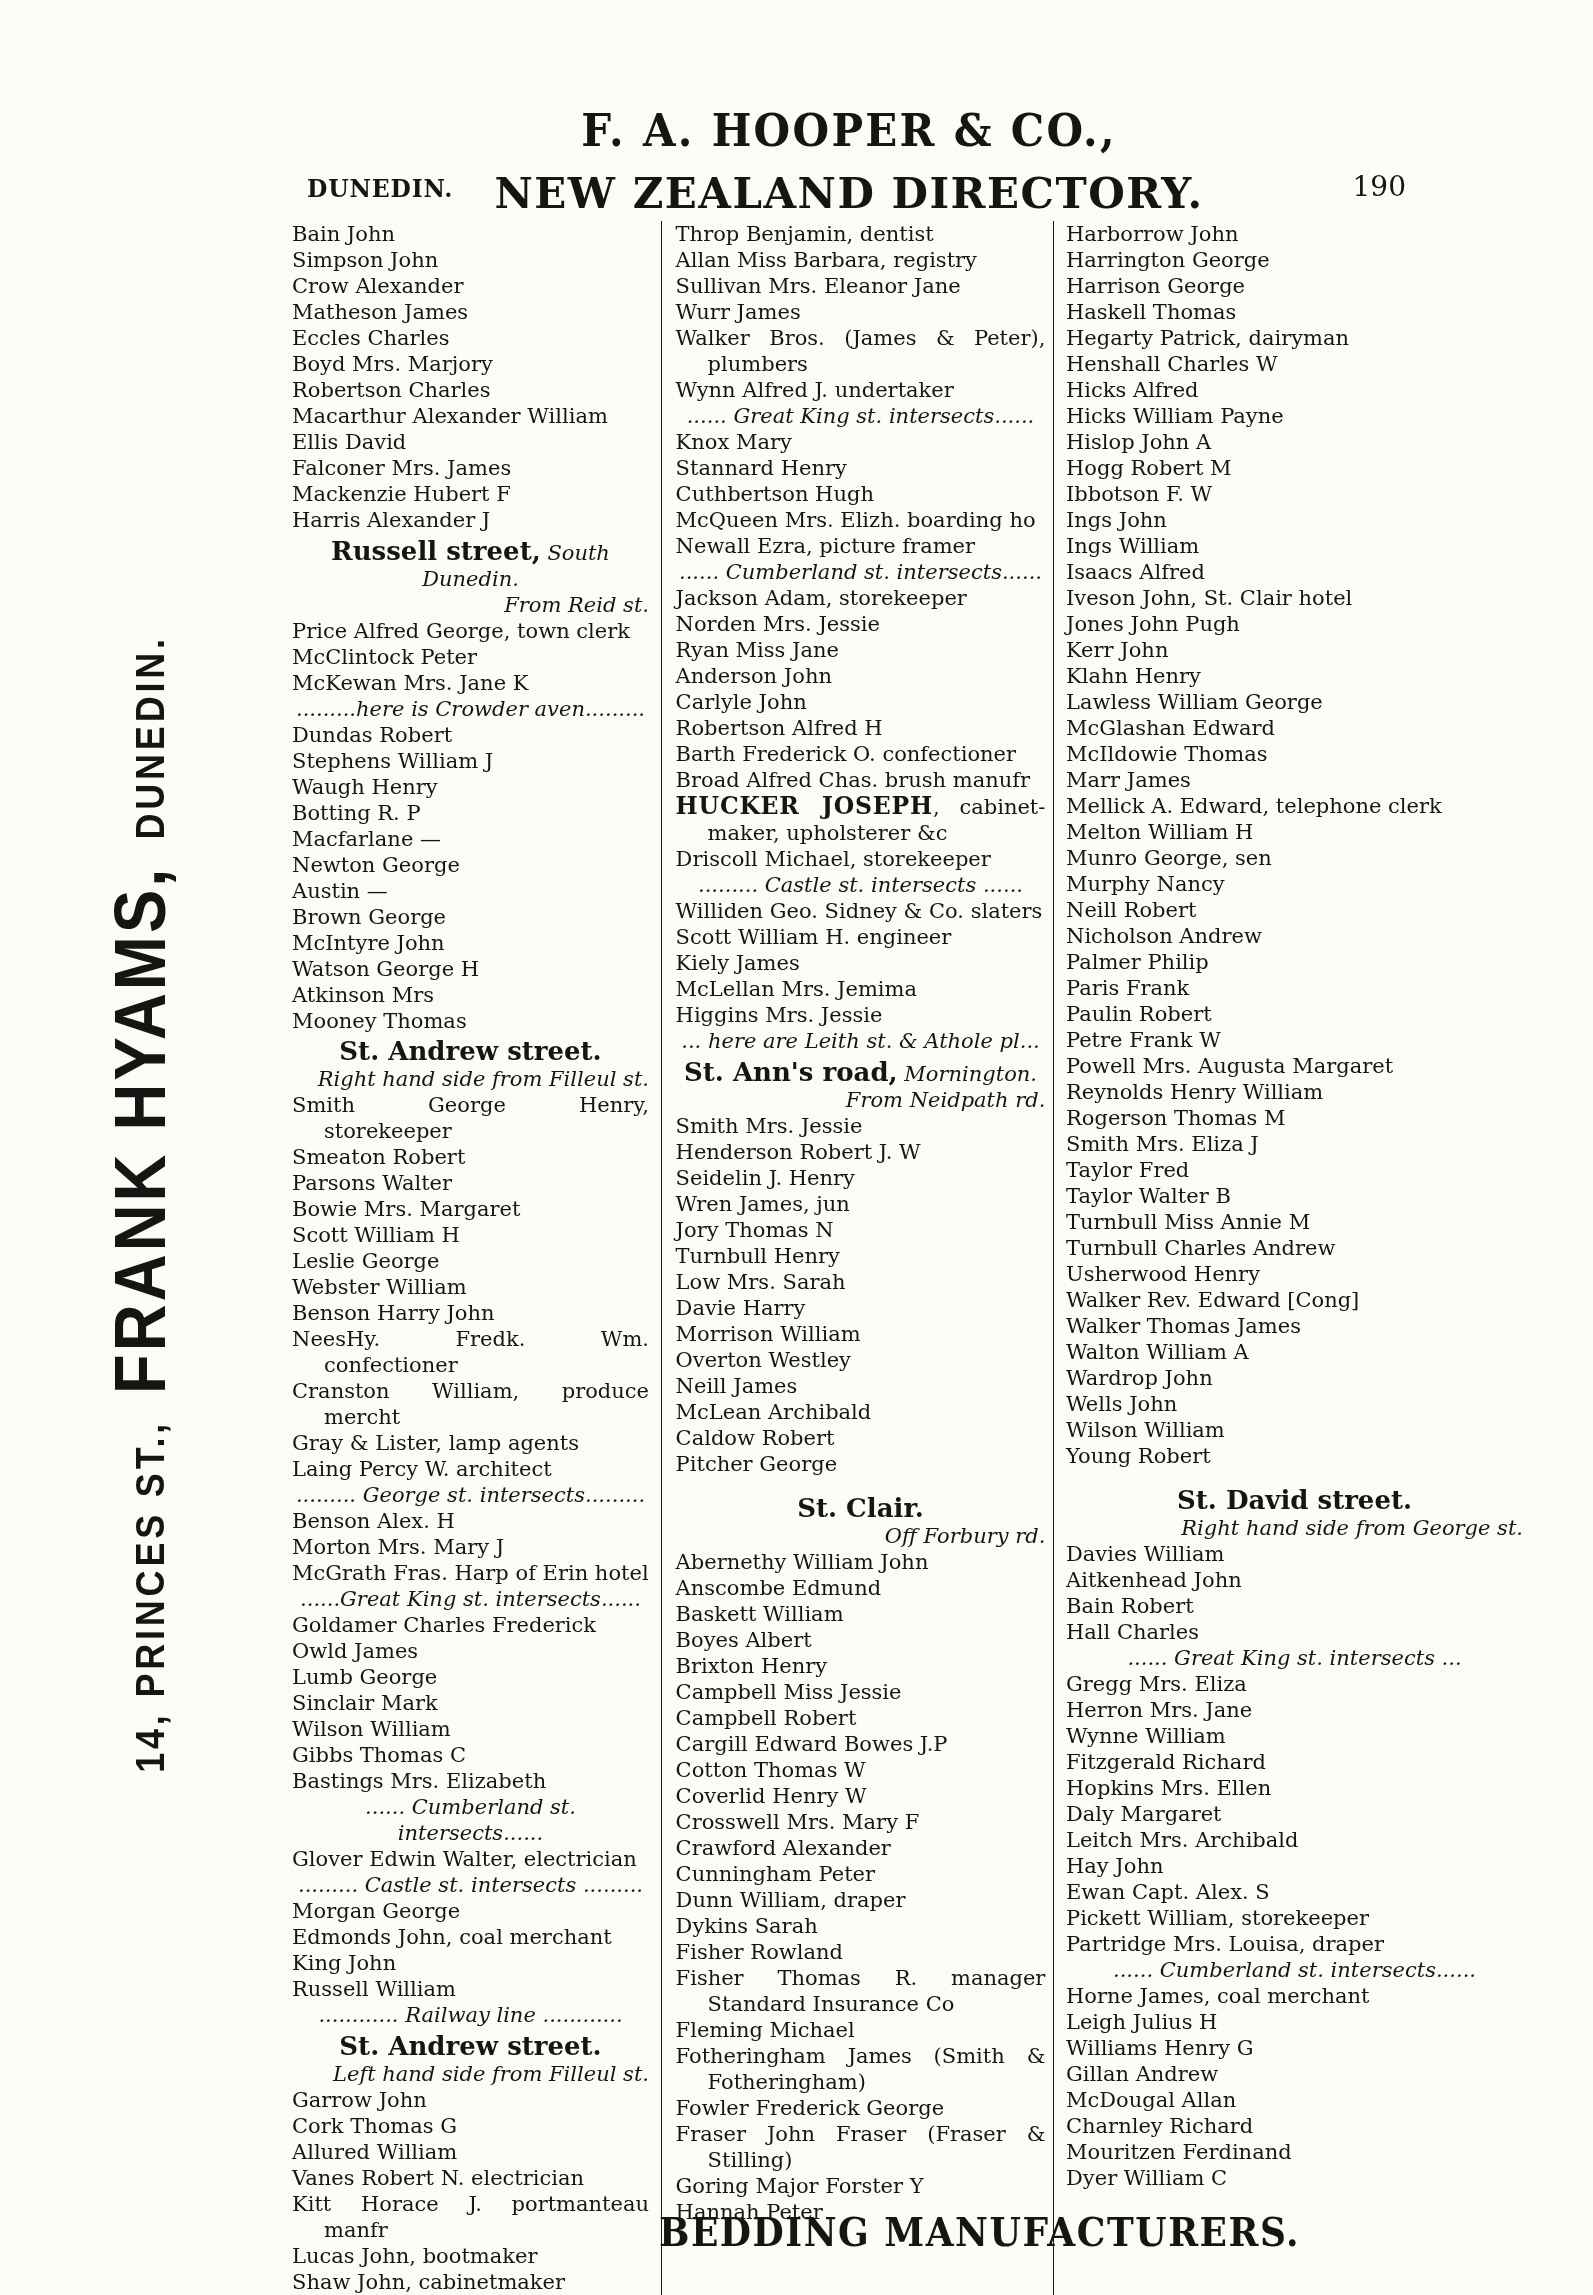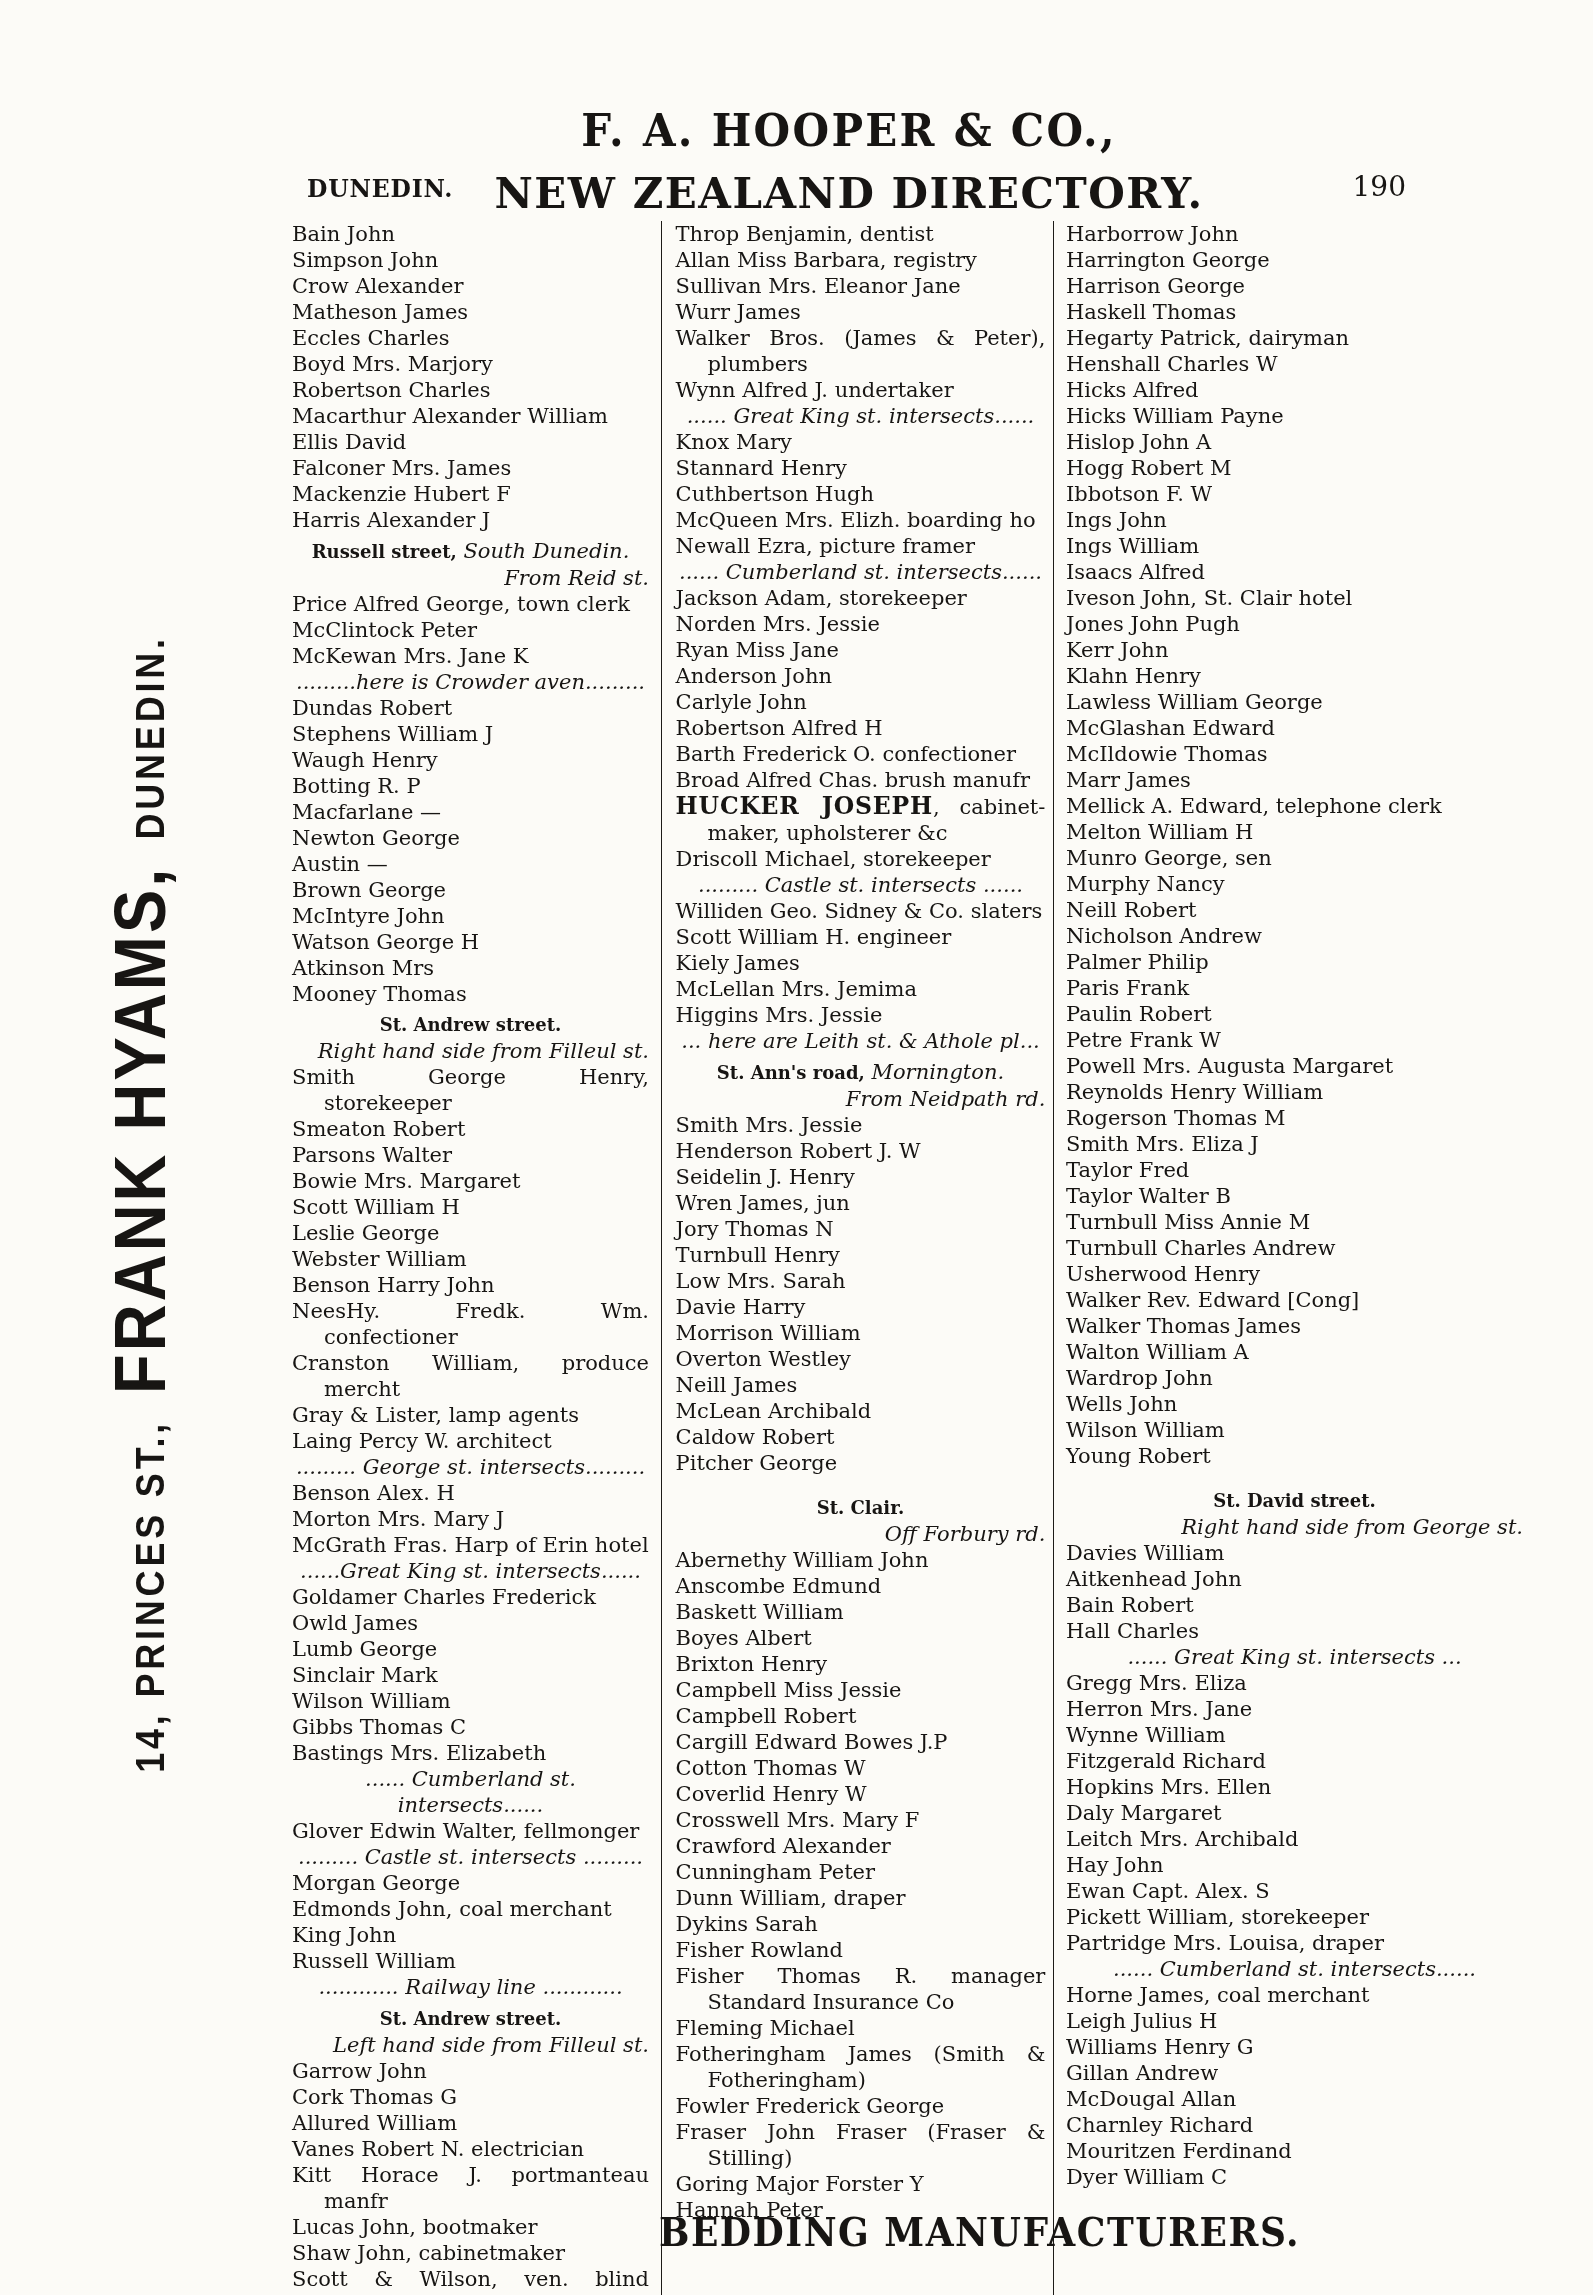--- a/index.html
+++ b/index.html
@@ -35,21 +35,21 @@
     display:flex;align-items:stretch;
     font-size:21px;line-height:26px;
   }
   .col{box-sizing:border-box;}
   .col:nth-child(1){width:369px;padding-right:12px;}
   .col:nth-child(2){width:392px;border-left:1.5px solid #1d1b18;padding-left:13.6px;padding-right:7.6px;}
   .col:nth-child(3){width:470px;border-left:1.5px solid #1d1b18;padding-left:12px;}
   .entry{padding-left:32px;text-indent:-32px;text-align:justify;}
   .entry .lead{font-weight:bold;font-size:23.5px;letter-spacing:0.8px;}
   .street-head{text-align:center;margin-top:4.5px;}
-  .street-head .hb{font-weight:bold;font-size:18px;}
+  .street-head .hb{font-weight:bold;font-size:26px;}
   .street-head .hi{font-style:italic;}
   .street-sub{text-align:right;font-style:italic;}
   .intersect{text-align:center;font-style:italic;}
   .gap{height:13.6px;}
   
   .footer{
     position:absolute;left:659px;top:2211px;
     font-weight:900;font-size:36px;letter-spacing:1.5px;
     font-family:"DejaVu Serif","Liberation Serif",serif;
     transform:scaleY(1.1);white-space:nowrap;
@@ -125,21 +125,21 @@
       <div class="entry">McGrath Fras. Harp of Erin hotel</div>
       <div class="intersect">......Great King st. intersects......</div>
       <div class="entry">Goldamer Charles Frederick</div>
       <div class="entry">Owld James</div>
       <div class="entry">Lumb George</div>
       <div class="entry">Sinclair Mark</div>
       <div class="entry">Wilson William</div>
       <div class="entry">Gibbs Thomas C</div>
       <div class="entry">Bastings Mrs. Elizabeth</div>
       <div class="intersect">...... Cumberland st. intersects......</div>
-      <div class="entry">Glover Edwin Walter, fellmonger</div>
+      <div class="entry">Glover Edwin Walter, electrician</div>
       <div class="intersect">......... Castle st. intersects .........</div>
       <div class="entry">Morgan George</div>
       <div class="entry">Edmonds John, coal merchant</div>
       <div class="entry">King John</div>
       <div class="entry">Russell William</div>
       <div class="intersect">............ Railway line ............</div>
       <div class="street-head"><span class="hb">St. Andrew street.</span></div>
       <div class="street-sub">Left hand side from Filleul st.</div>
       <div class="entry">Garrow John</div>
       <div class="entry">Cork Thomas G</div>

